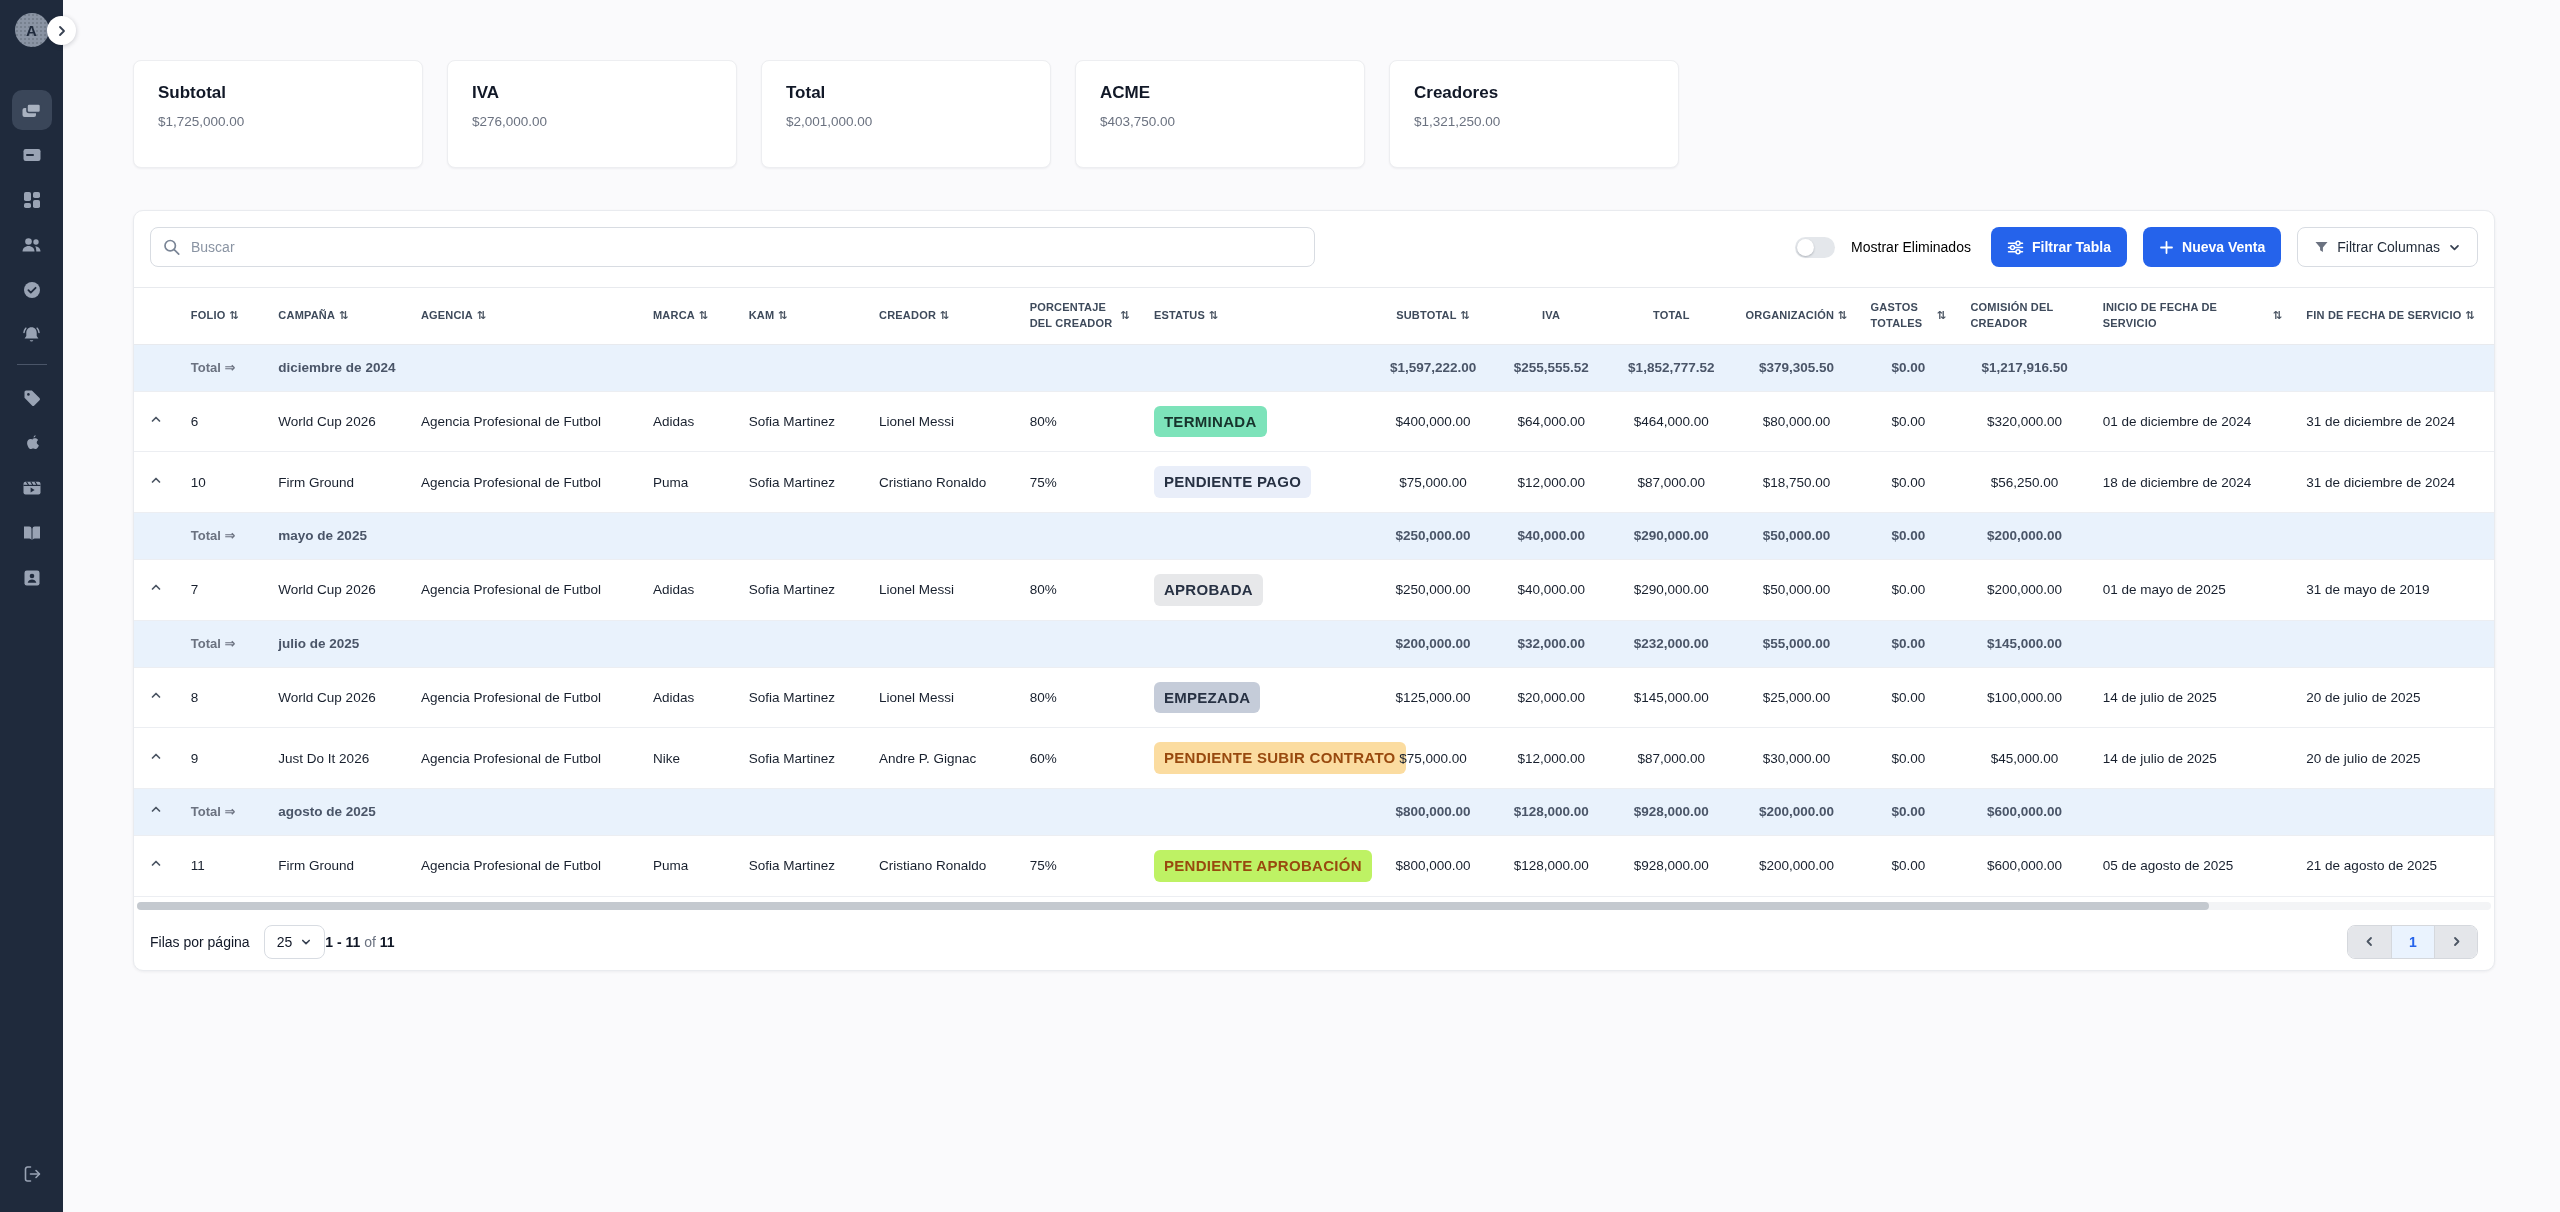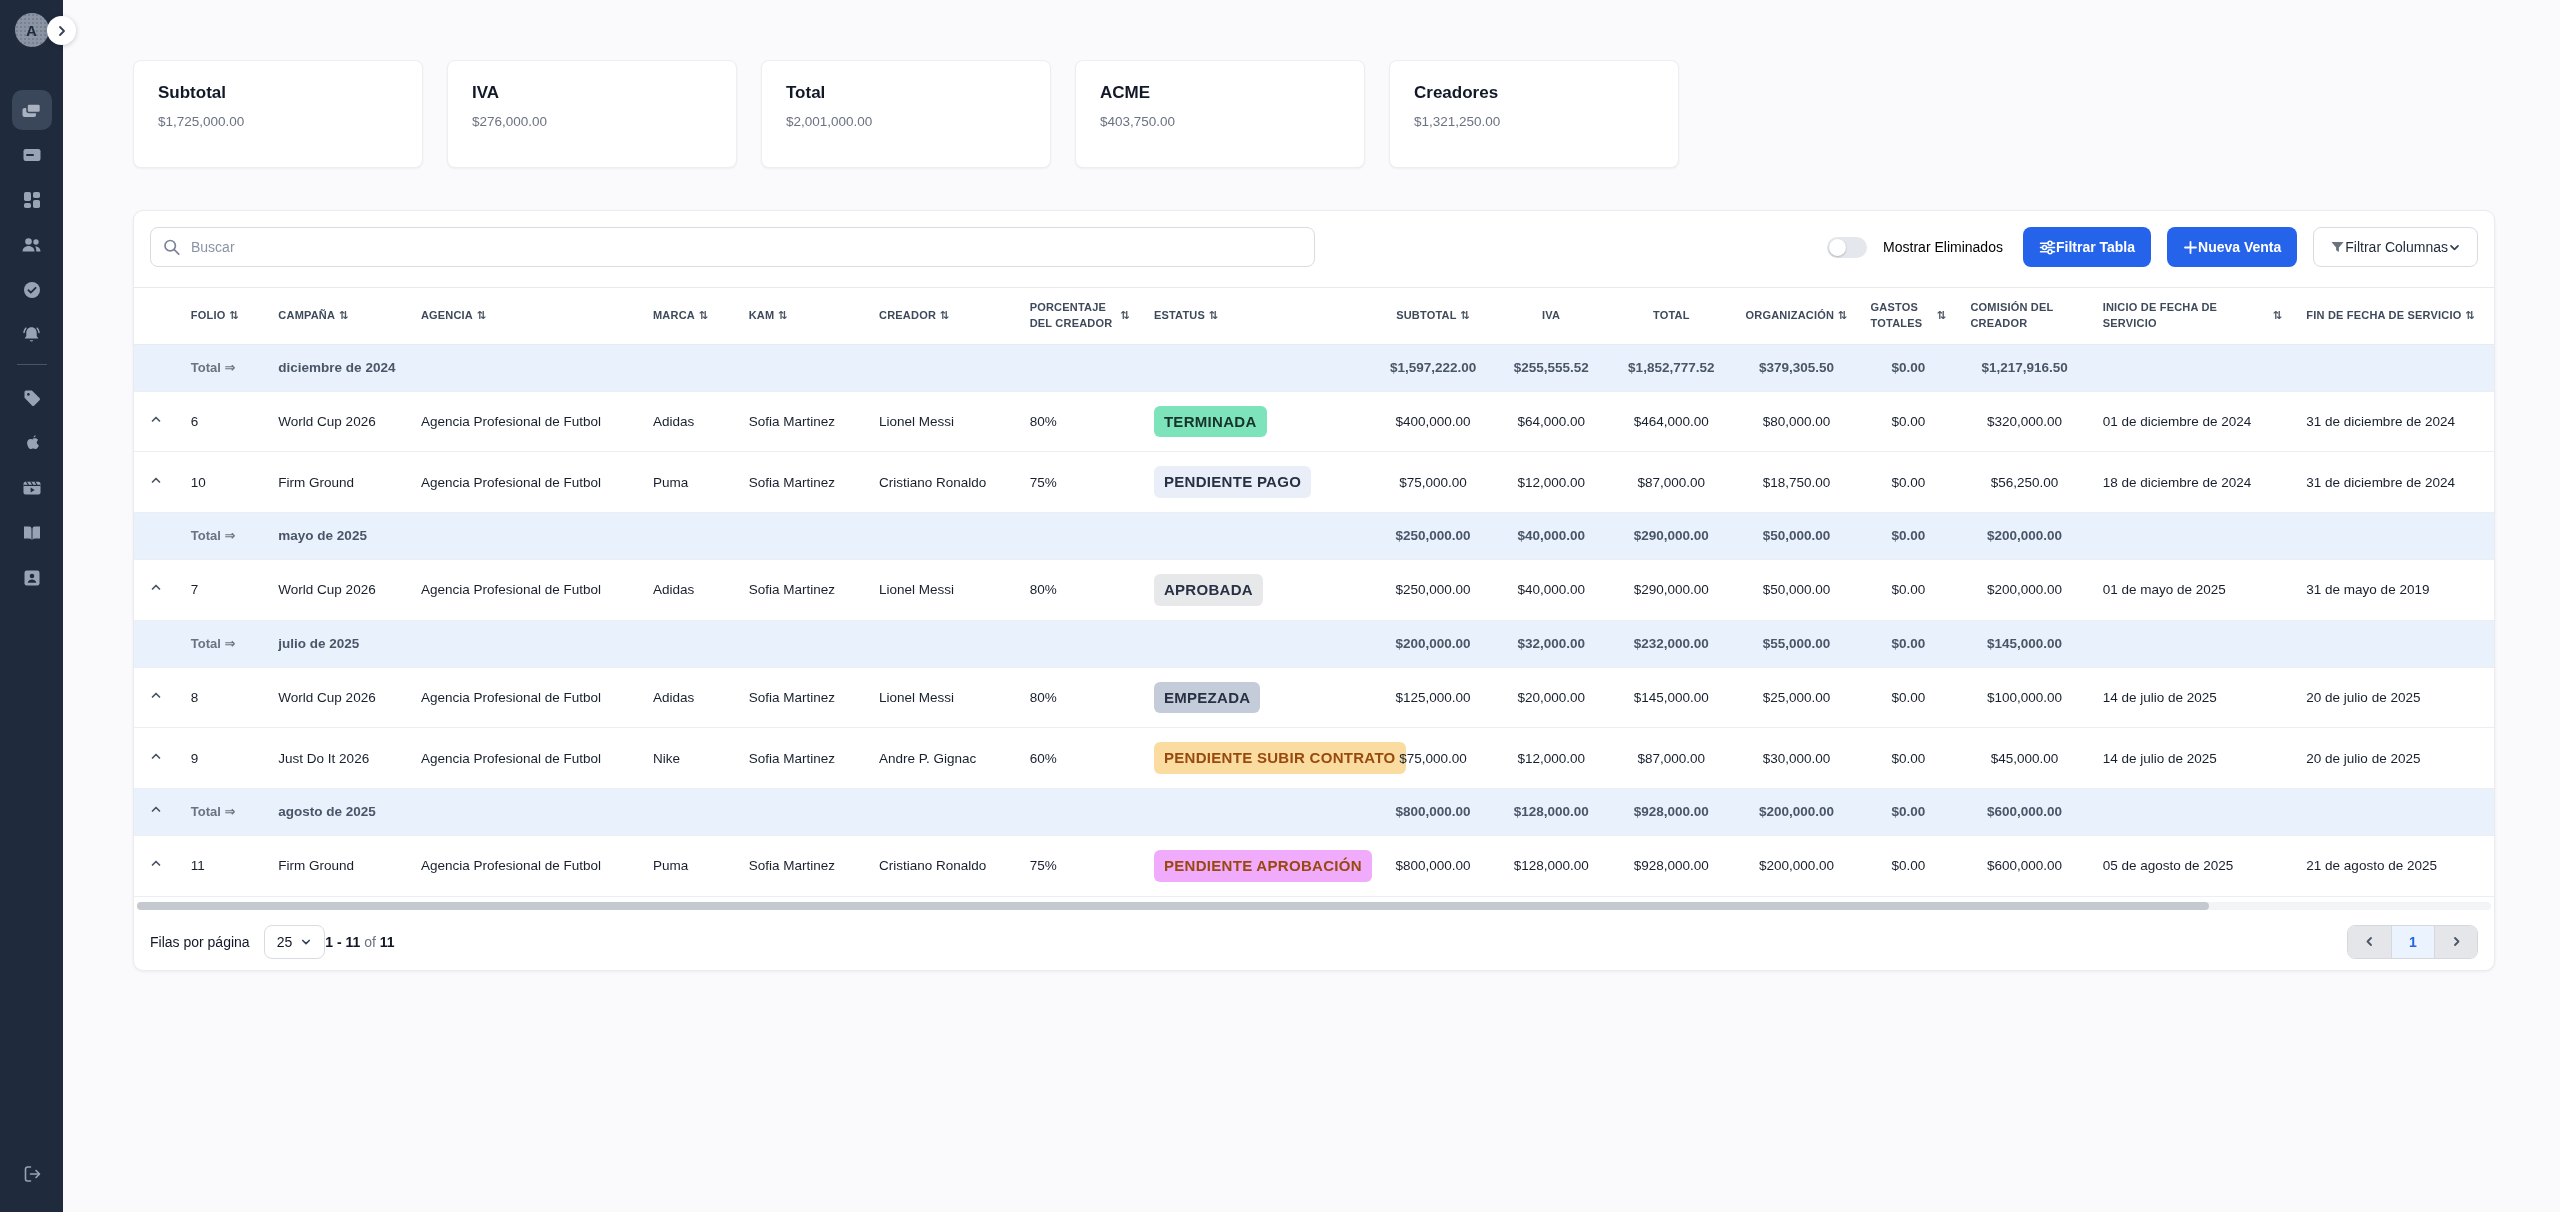--- a/index.html
+++ b/index.html
@@ -30,21 +30,21 @@
   .panel{margin-top:42px;width:2362px;background:#fff;border:1px solid #E9EBEF;border-radius:10px;box-shadow:0 1px 3px rgba(16,24,40,.06);}
   .toolbar{display:flex;align-items:center;justify-content:space-between;padding:16px 16px 20px;}
   .search-box{position:relative;width:1165px;flex:none;}
   .search-input{width:100%;height:40px;border:1px solid #D8DCE2;border-radius:8px;background:#fff;padding:0 14px 0 40px;font-size:14px;color:#111827;outline:none;font-family:inherit;}
   .search-input::placeholder{color:#8A94A3;}
   .search-icon{position:absolute;left:13px;top:50%;transform:translateY(-50%);display:flex;}
   .controls{display:flex;align-items:center;gap:16px;}
   .toggle{width:40px;height:21px;border-radius:11px;background:#E4E7EB;position:relative;cursor:pointer;flex:none;}
   .toggle-knob{position:absolute;left:2px;top:2px;width:17px;height:17px;border-radius:50%;background:#fff;box-shadow:0 1px 2px rgba(16,24,40,.25);}
   .toggle-label{font-size:14px;font-weight:500;color:#000000;margin-right:4px;}
-  .btn{height:40px;border-radius:8px;display:flex;align-items:center;padding:0 16px;font-size:14px;font-weight:600;cursor:pointer;border:none;font-family:inherit;}
+  .btn{height:40px;border-radius:8px;display:flex;align-items:center;gap:8px;padding:0 16px;font-size:14px;font-weight:600;cursor:pointer;border:none;font-family:inherit;}
   .btn-primary{background:#2563EB;color:#fff;}
   .btn-outline{background:#fff;border:1px solid #D8DCE2;color:#1F2937;font-weight:500;}
   
   table{width:100%;border-collapse:collapse;table-layout:fixed;}
   thead th{border-top:1px solid #E8EAEE;border-bottom:1px solid #E8EAEE;padding:12px 12px;font-size:11px;font-weight:bold;color:#3E4A5B;text-align:left;vertical-align:middle;line-height:1.45;letter-spacing:.2px;}
   .th-wrap{display:flex;align-items:center;gap:4px;}
   th.c-center .th-wrap{justify-content:center;}
   .sort-glyph{font-family:"DejaVu Sans",sans-serif;font-size:11px;color:#4B5563;flex:none;}
   tbody td{border-bottom:1px solid #ECEEF2;padding:14px 12px;font-size:13.5px;color:#18202E;vertical-align:middle;line-height:1.45;}
   td.c-center{text-align:center;}
@@ -592,21 +592,21 @@
                     <path d="M3.5 9 L7 5.5 L10.5 9" stroke="#4B5563" stroke-width="1.7" stroke-linecap="round" stroke-linejoin="round"></path>
                   </svg>
                 </span></td>
               <td class="cell-folio">11</td>
               <td class="cell-campana">Firm Ground</td>
               <td class="cell-agencia">Agencia Profesional de Futbol</td>
               <td class="cell-marca">Puma</td>
               <td class="cell-kam">Sofia Martinez</td>
               <td class="cell-creador">Cristiano Ronaldo</td>
               <td class="cell-porcentaje">75%</td>
-              <td class="cell-estatus"><span class="badge" style="background: #f0abfc; color: rgb(152, 73, 14);">PENDIENTE APROBACIÓN</span></td>
+              <td class="cell-estatus"><span class="badge" style="background: #bef264; color: rgb(152, 73, 14);">PENDIENTE APROBACIÓN</span></td>
               <td class="money c-center">$800,000.00</td>
               <td class="money c-center">$128,000.00</td>
               <td class="money c-center">$928,000.00</td>
               <td class="money c-center">$200,000.00</td>
               <td class="money c-center">$0.00</td>
               <td class="money c-center">$600,000.00</td>
               <td class="cell-inicio">05 de agosto de 2025</td>
               <td class="cell-fin">21 de agosto de 2025</td>
             </tr>
           </tbody>

